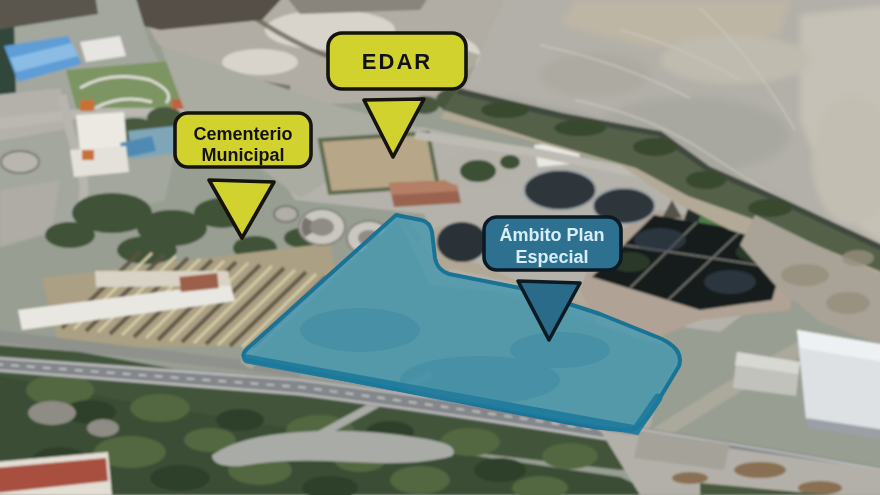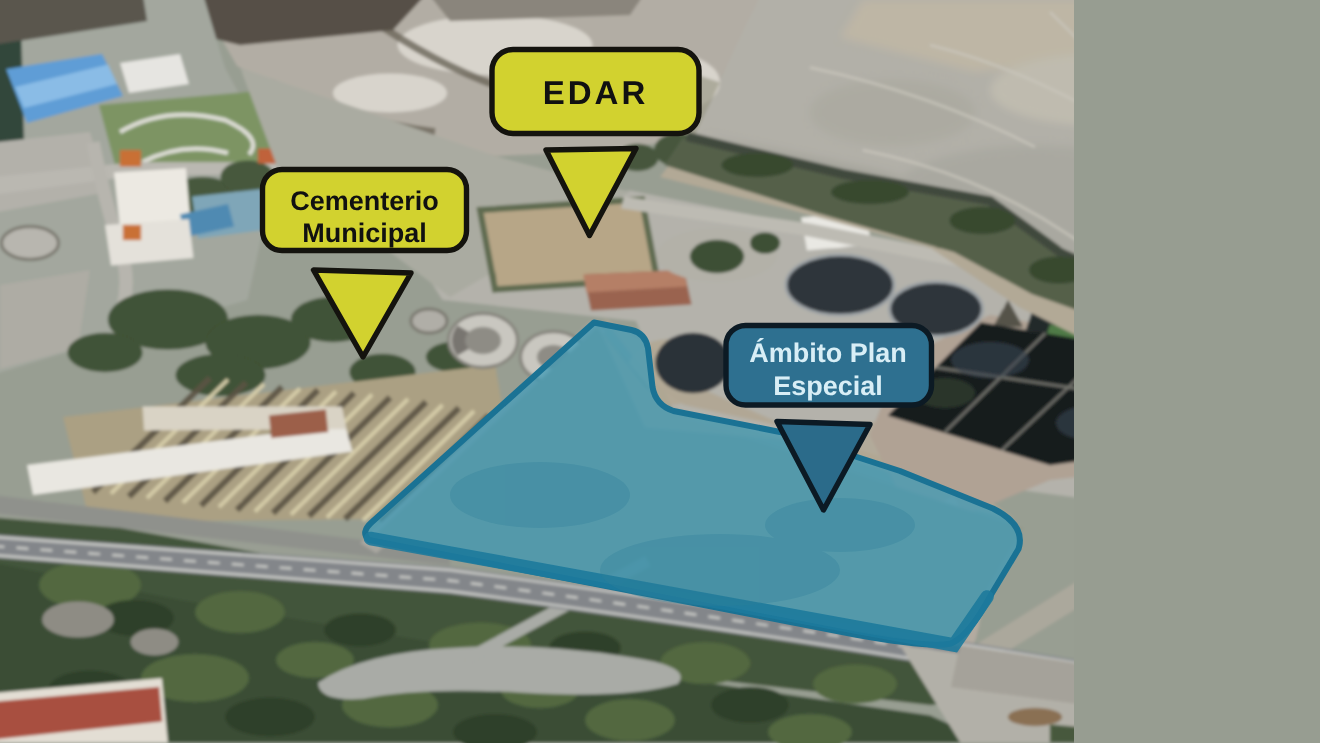--- a/index.html
+++ b/index.html
@@ -1,16 +1,16 @@
 <!DOCTYPE html>
 <html><head>
 <meta charset="utf-8">
 <style>
 html,body{margin:0;padding:0;background:#979d91;}
-#wrap{position:relative;width:716px;height:495px;overflow:hidden;
+#wrap{position:relative;width:880px;height:495px;overflow:hidden;
 font-family:"Liberation Sans",sans-serif;}
 svg{display:block;}
 </style>
 </head>
 <body>
 <div id="wrap">
 <svg width="880" height="495" viewBox="0 0 880 495" xmlns="http://www.w3.org/2000/svg">
 <defs>
 <filter id="soft" x="-5%" y="-5%" width="110%" height="110%">
           <feGaussianBlur stdDeviation="1.1"></feGaussianBlur>

